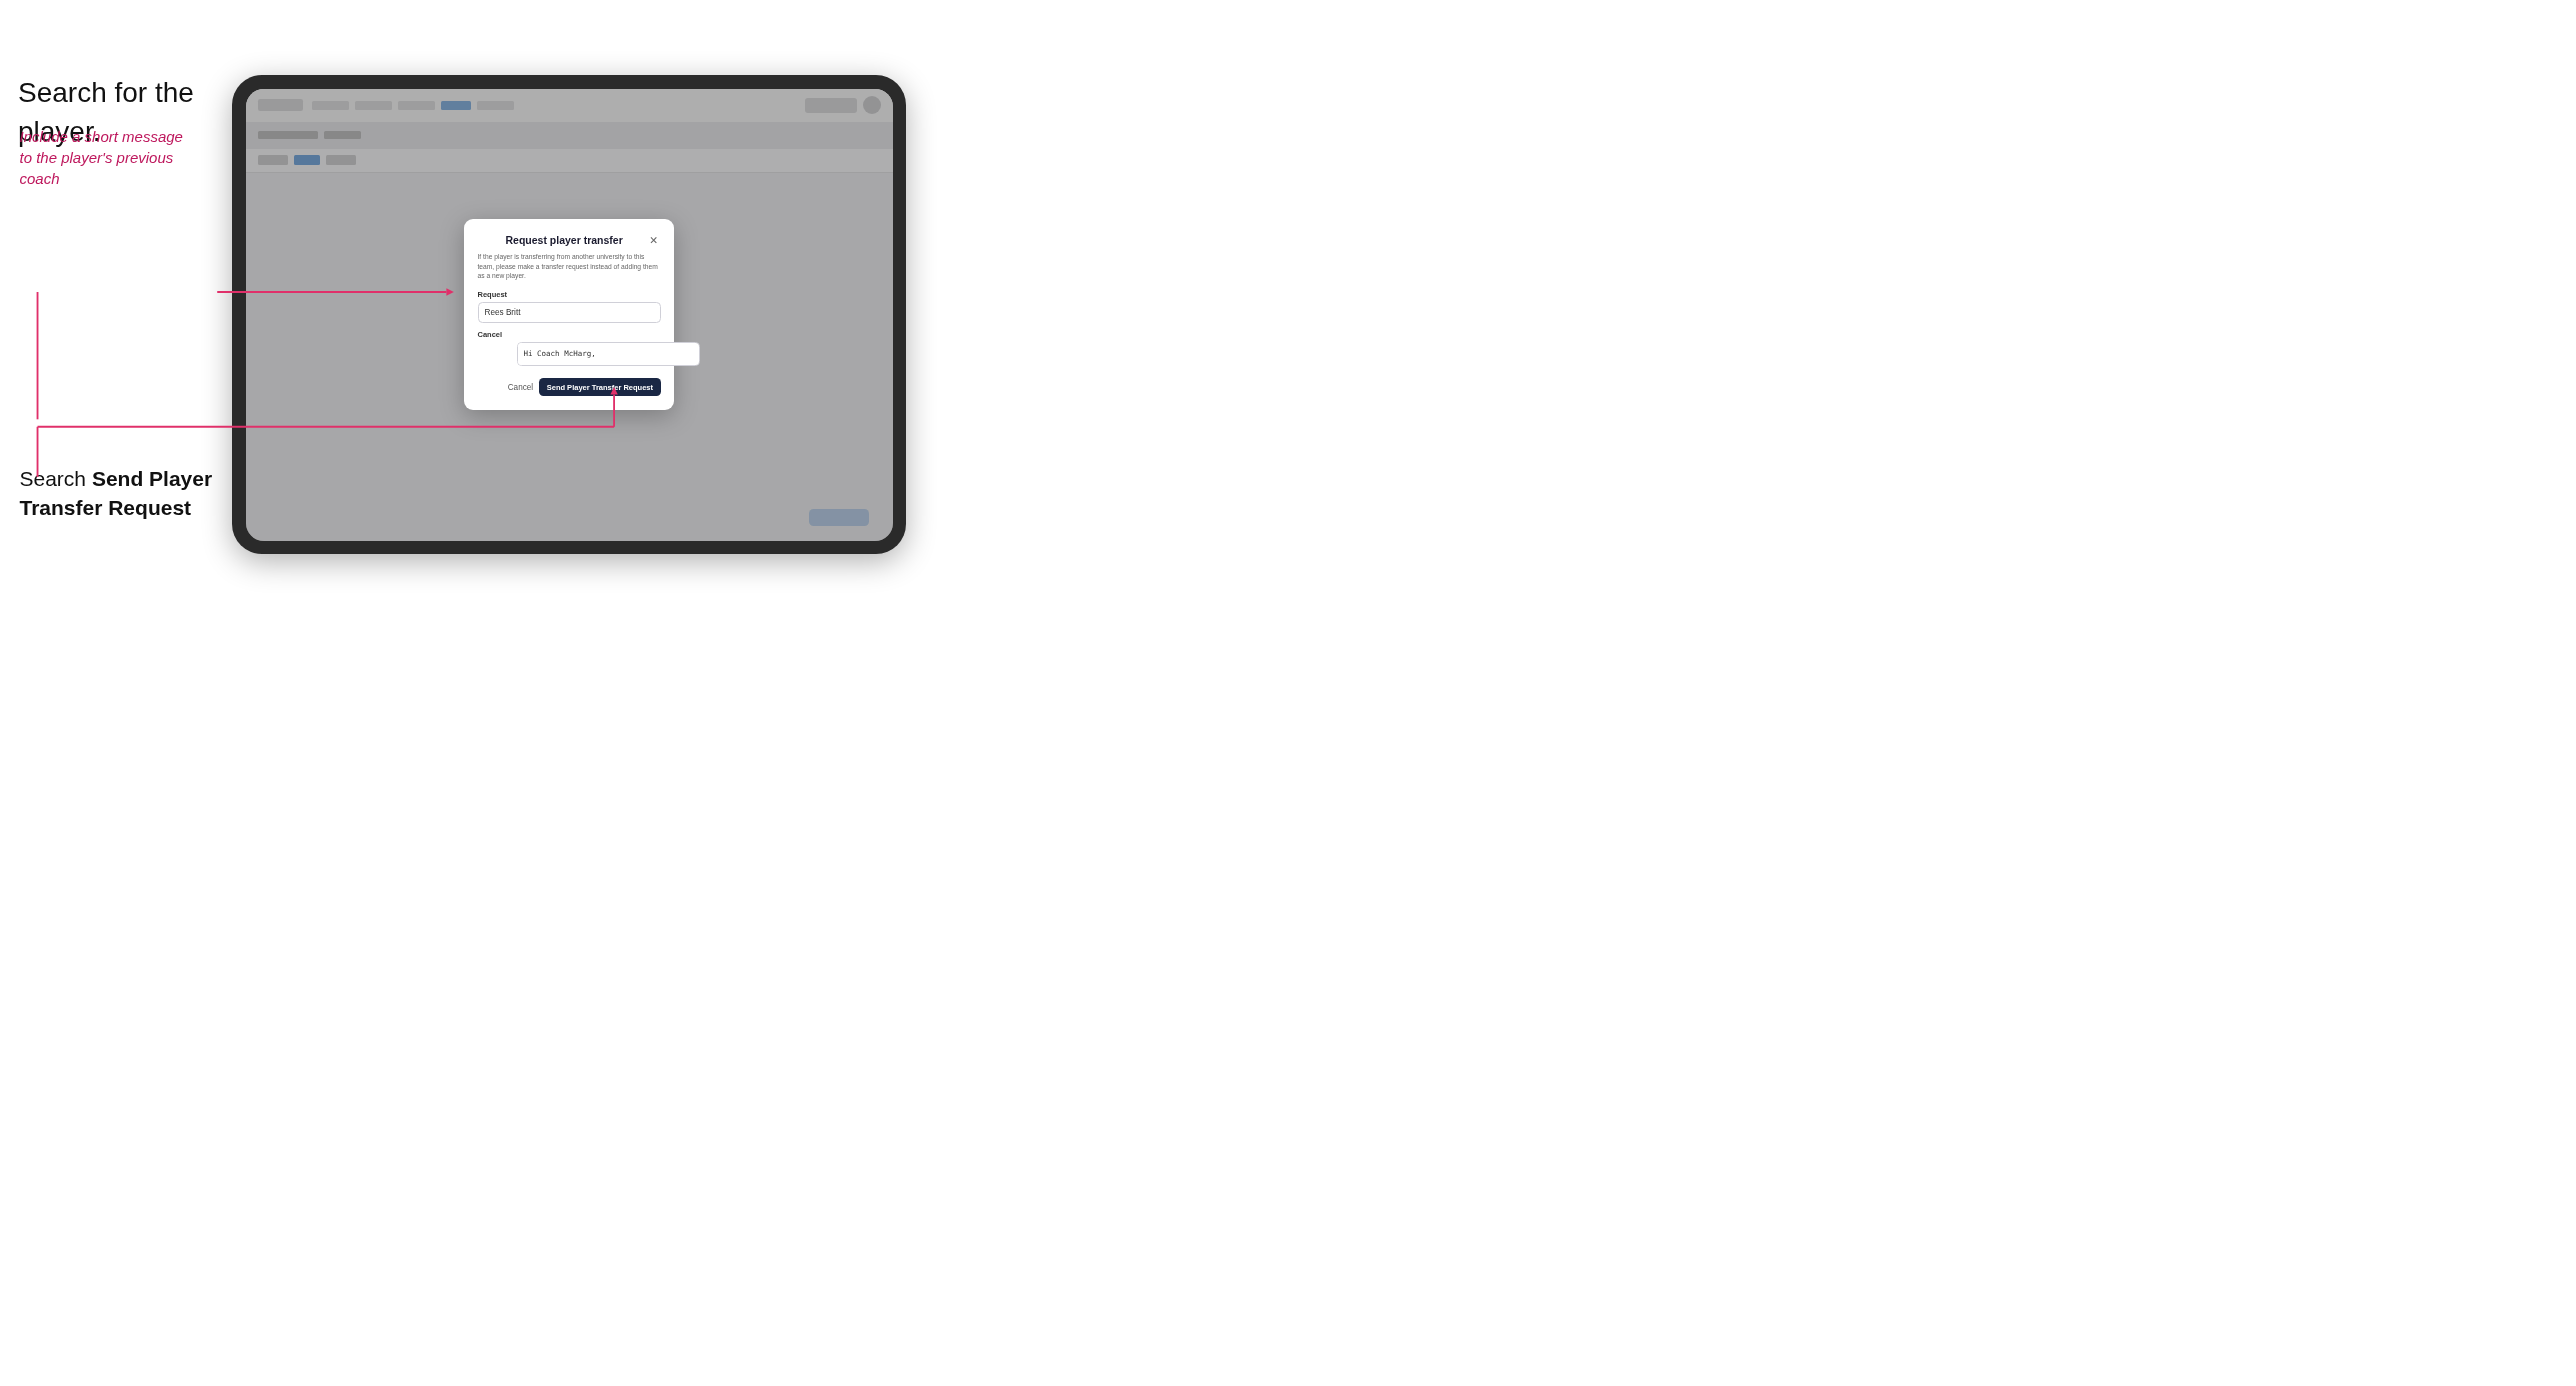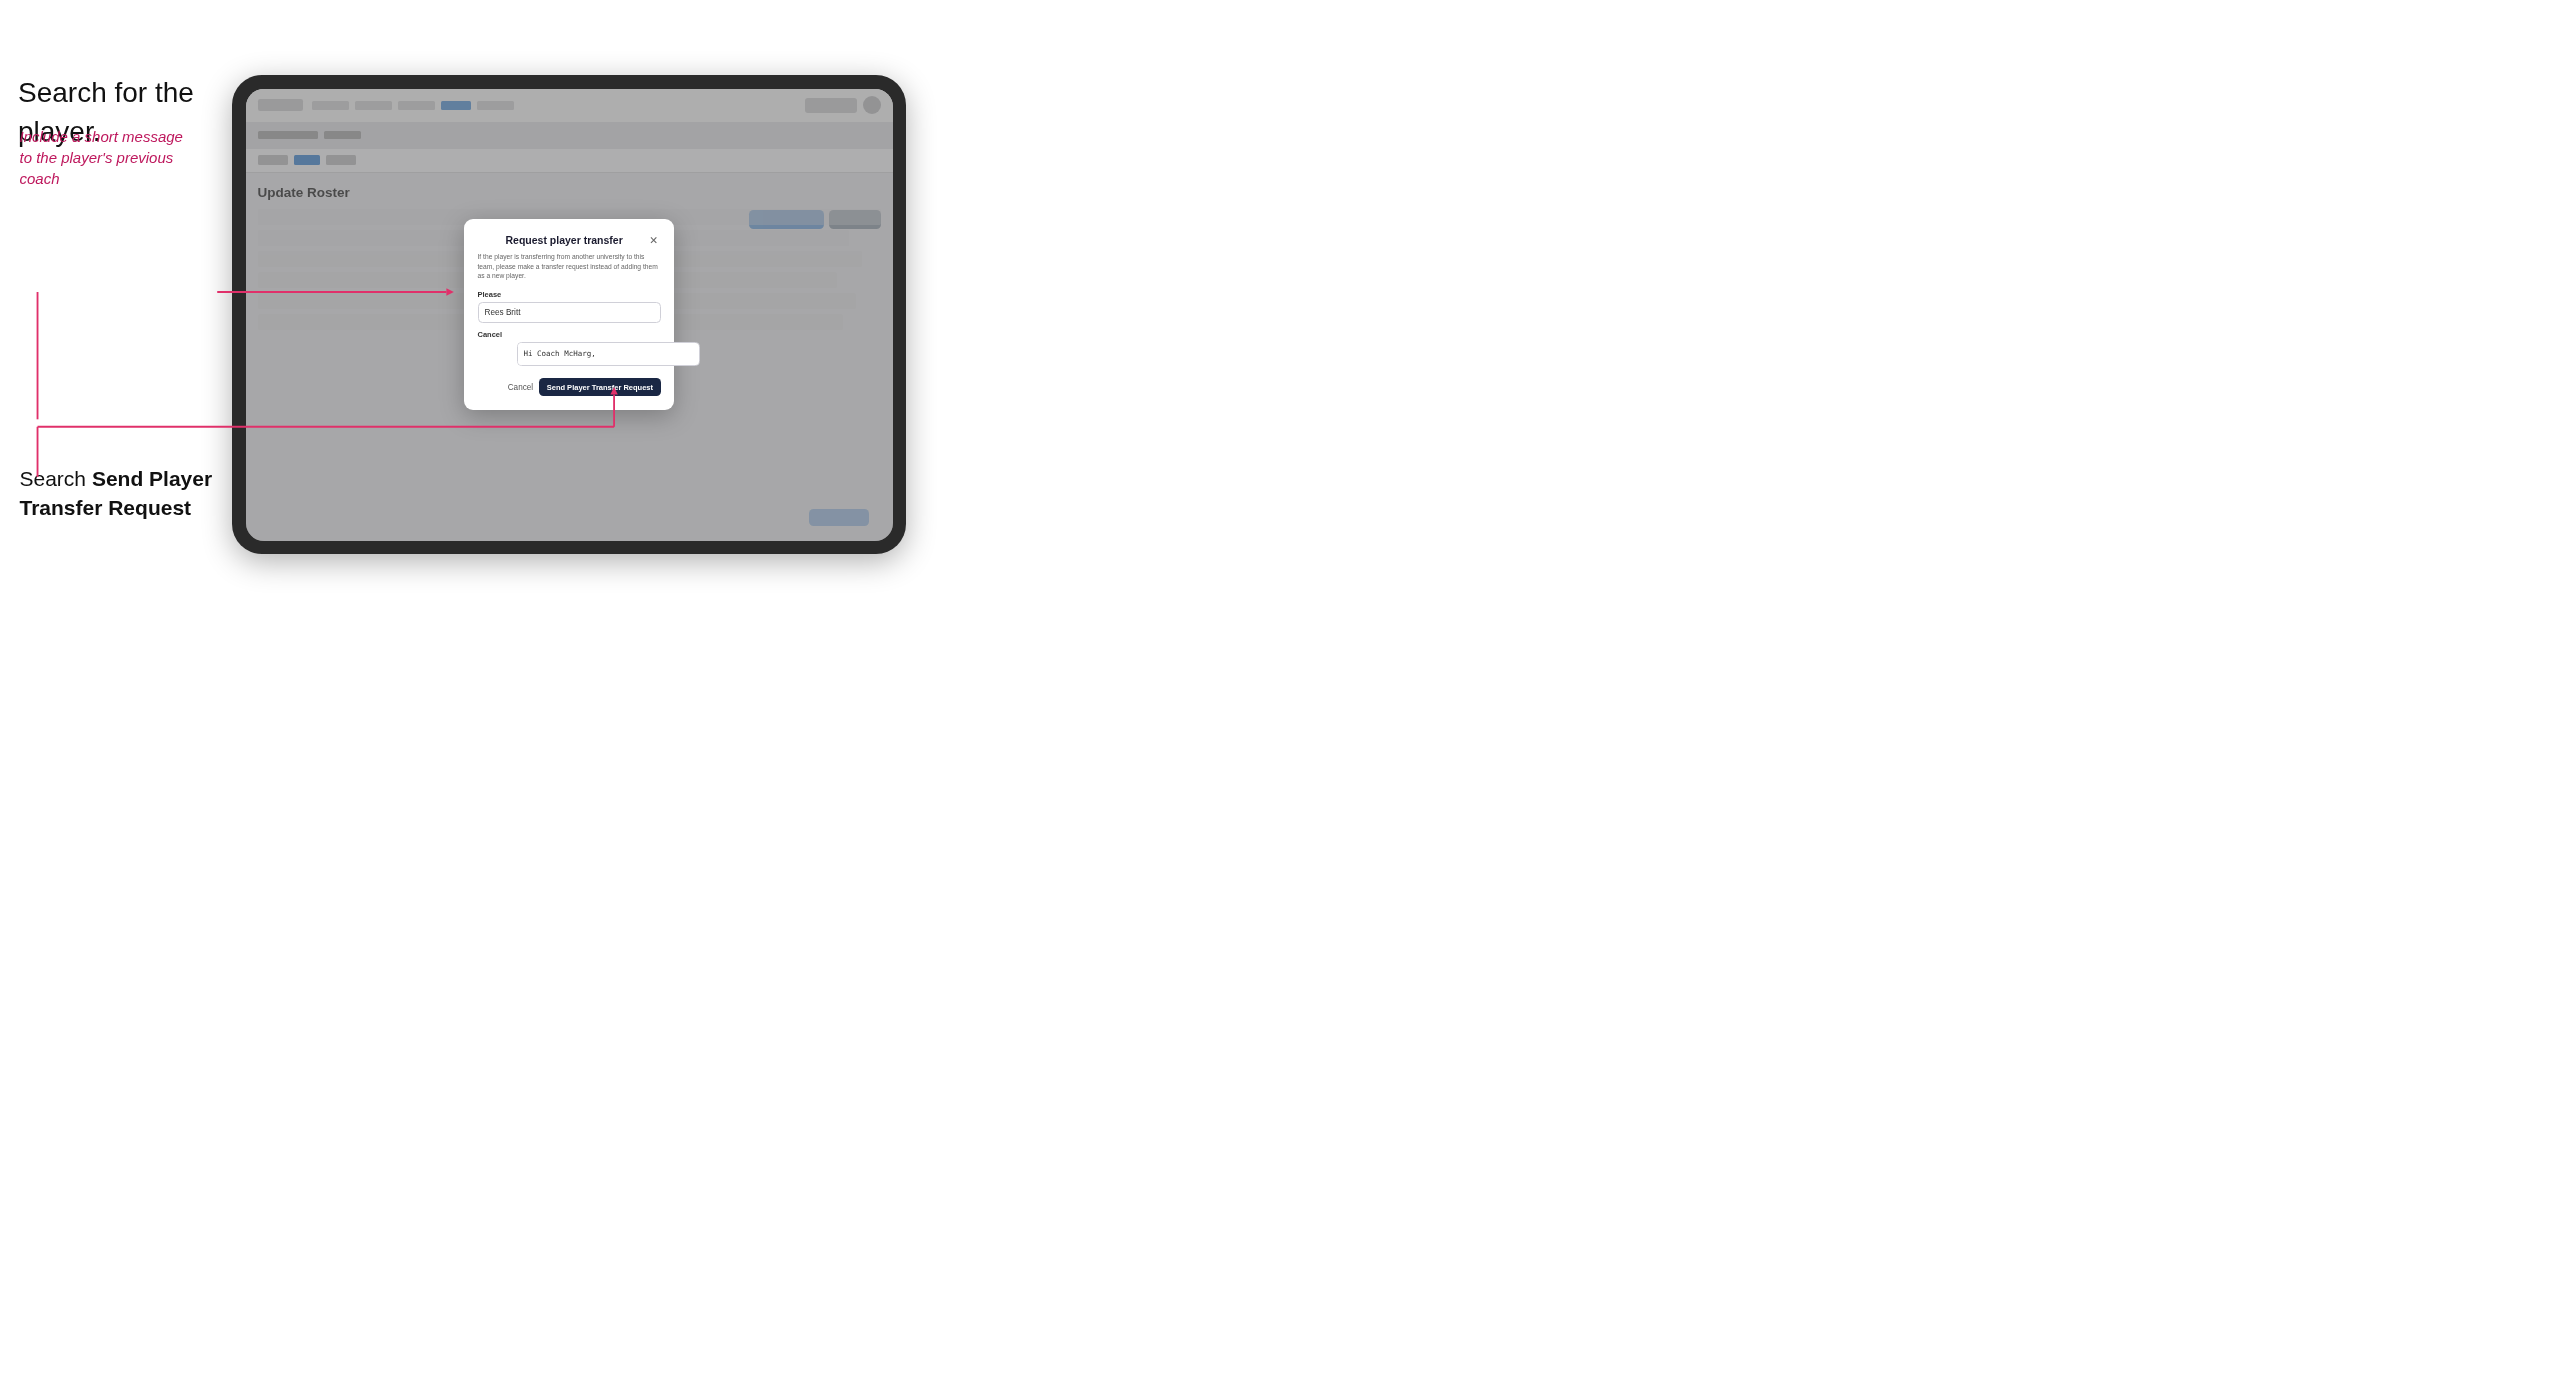--- a/index.html
+++ b/index.html
@@ -409,49 +409,32 @@
       <div class="breadcrumb-item"></div>
       <div class="breadcrumb-item" style="width:37px;"></div>
     </div>
 
     <div class="toolbar">
       <div class="tab-item"></div>
       <div class="tab-item active"></div>
       <div class="tab-item"></div>
     </div>
 
-    <div class="main-content">
-      <div class="page-title-block">Update Roster</div>
-
-      <div class="action-buttons-mock">
-        <div class="btn-mock-primary"></div>
-        <div class="btn-mock-secondary"></div>
-      </div>
-
-      <div class="table-area">
-        <div class="table-row-mock" style="width:100%;"></div>
-        <div class="table-row-mock" style="width:95%;"></div>
-        <div class="table-row-mock" style="width:97%;"></div>
-        <div class="table-row-mock" style="width:93%;"></div>
-        <div class="table-row-mock" style="width:96%;"></div>
-        <div class="table-row-mock" style="width:94%;"></div>
-      </div>
-    </div>
 
     <div class="modal-overlay">
       <div class="modal">
 
         <div class="modal-header">
           <span class="modal-title">Request player transfer</span>
           <button class="modal-close">✕</button>
         </div>
 
         <p class="modal-description">If the player is transferring from another university to this team, please make a transfer request instead of adding them as a new player.</p>
 
-        <label class="form-label">Please</label>
+        <label class="form-label">Request</label>
         <input class="form-input" type="text" value="Rees Britt" style="">
 
         <label class="form-label">Cancel</label>
         <textarea class="form-textarea" style="">Hi Coach McHarg,
 
 Please accept this transfer request for Rees now he has joined us at Scoreboard College</textarea>
 
         <div class="modal-actions">
           <button class="btn-cancel">Cancel</button>
           <button class="btn-send">Send Player Transfer Request</button>

